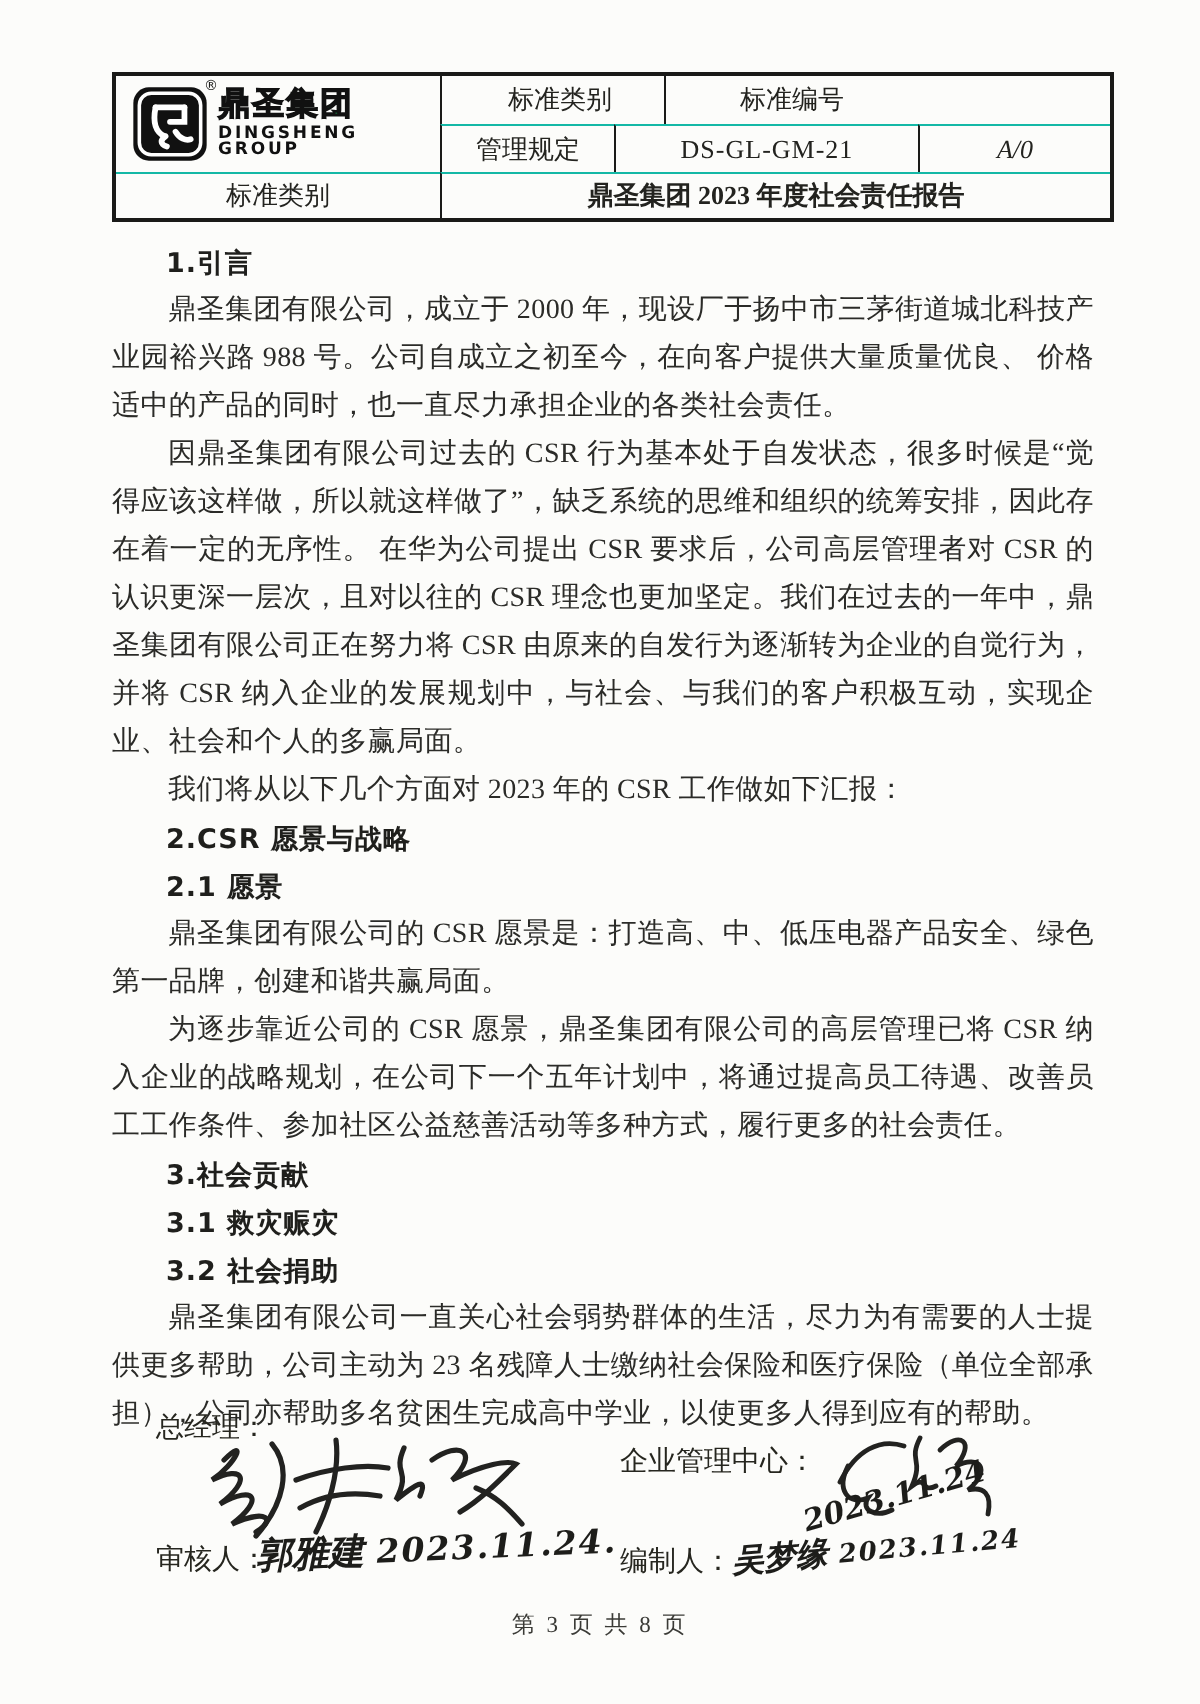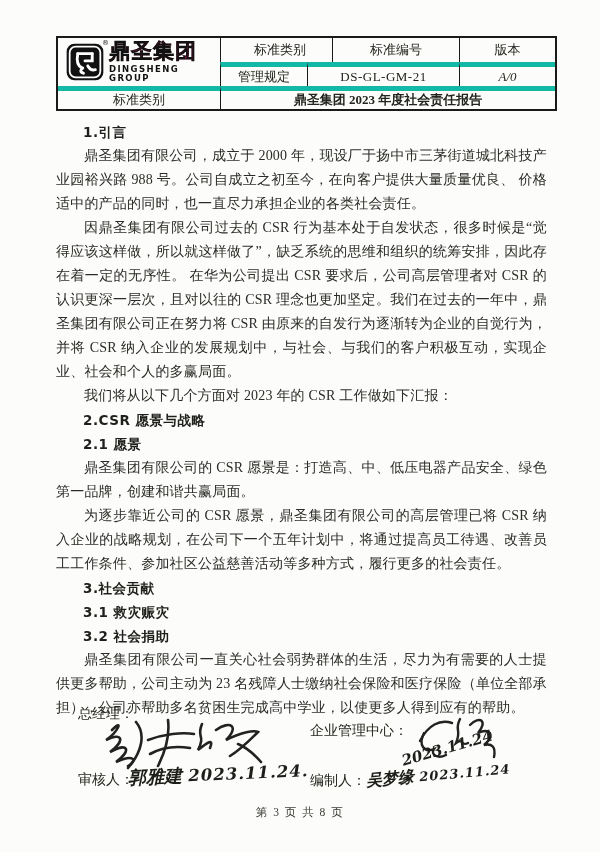--- a/index.html
+++ b/index.html
@@ -16,35 +16,35 @@
     position:absolute; left:56px; top:36px; width:497px;
     display:grid;
     grid-template-columns:162px 87px 152px 1fr;
     grid-template-rows:24px 24px 23px;
     border:2px solid #1a1a18;
     background:#fcfcfa;
   }
   .cell{display:flex; align-items:center; justify-content:center;
         font-size:13px; color:#23231f; overflow:hidden;}
   .bl{border-left:1px solid #1a1a18;}
-  .bt{border-top:5px solid #14b8a6;}
+  .bt{border-top:1px solid #14b8a6;}
   .logo-cell{grid-area:1/1/3/2; justify-content:flex-start; padding-left:7px;}
   .g-r1c2{grid-area:1/2;padding-left:32px;} .g-r1c3{grid-area:1/3;margin-left:25px;} .g-r1c4{grid-area:1/4;}
   .g-r2c2{grid-area:2/2;} .g-r2c3{grid-area:2/3;} .g-r2c4{grid-area:2/4;font-style:italic;}
   .g-r3c1{grid-area:3/1;} .g-r3cx{grid-area:3/2/4/5;}
   .std-name-value{font-weight:bold;}
   .mono-ish{letter-spacing:.5px;}
   
   .logo-mark-wrap{position:relative; width:40px; height:40px; flex:0 0 auto;}
   .logo-mark-wrap svg{display:block;}
   .reg{position:absolute; right:-4px; top:-3px; font-size:7px; color:#1a1a18;
        font-family:"DejaVu Sans","Liberation Sans",sans-serif;}
   .logo-text{margin-left:4px; line-height:1;}
-  .logo-cn{font-family:Liberation Mono, monospace;
-           font-weight:bold; font-size:21px; letter-spacing:1px; color:#be185d;
+  .logo-cn{font-family:Liberation Sans, sans-serif;
+           font-weight:bold; font-size:16px; letter-spacing:1px; color:#14532d;
            -webkit-text-stroke:.6px #111;}
   .logo-en{font-family:"DejaVu Sans","Liberation Sans",sans-serif;
            font-weight:bold; font-size:8.5px; letter-spacing:1.4px;
            color:#111; margin-top:2px;}
   
   .doc-body{position:absolute; left:56px; top:120px; width:491px;}
   .para{margin:0; text-indent:2em; text-align:justify;
         font-size:14px; line-height:24px; letter-spacing:.2px;}
   .hd{margin:0; text-indent:2em; font-weight:bold;
       font-family:"DejaVu Sans","Liberation Sans",sans-serif;
@@ -81,21 +81,20 @@
         </svg>
         <span class="reg">®</span>
       </div>
       <div class="logo-text">
         <div class="logo-cn">鼎圣集团</div>
         <div class="logo-en">DINGSHENG GROUP</div>
       </div>
     </div>
     <div class="cell g-r1c2 bl">标准类别</div>
     <div class="cell g-r1c3 bl">标准编号</div>
-    <div class="cell g-r1c4 bl">版本</div>
     <div class="cell g-r2c2 bl bt">管理规定</div>
     <div class="cell g-r2c3 bl bt mono-ish">DS-GL-GM-21</div>
     <div class="cell g-r2c4 bl bt">A/0</div>
     <div class="cell g-r3c1 bt">标准类别</div>
     <div class="cell g-r3cx bl bt std-name-value">鼎圣集团 2023 年度社会责任报告</div>
   </div>
 
   <div class="doc-body">
     <p class="hd">1.引言</p>
     <p class="para">鼎圣集团有限公司，成立于 2000 年，现设厂于扬中市三茅街道城北科技产业园裕兴路 988 号。公司自成立之初至今，在向客户提供大量质量优良、 价格适中的产品的同时，也一直尽力承担企业的各类社会责任。</p>

